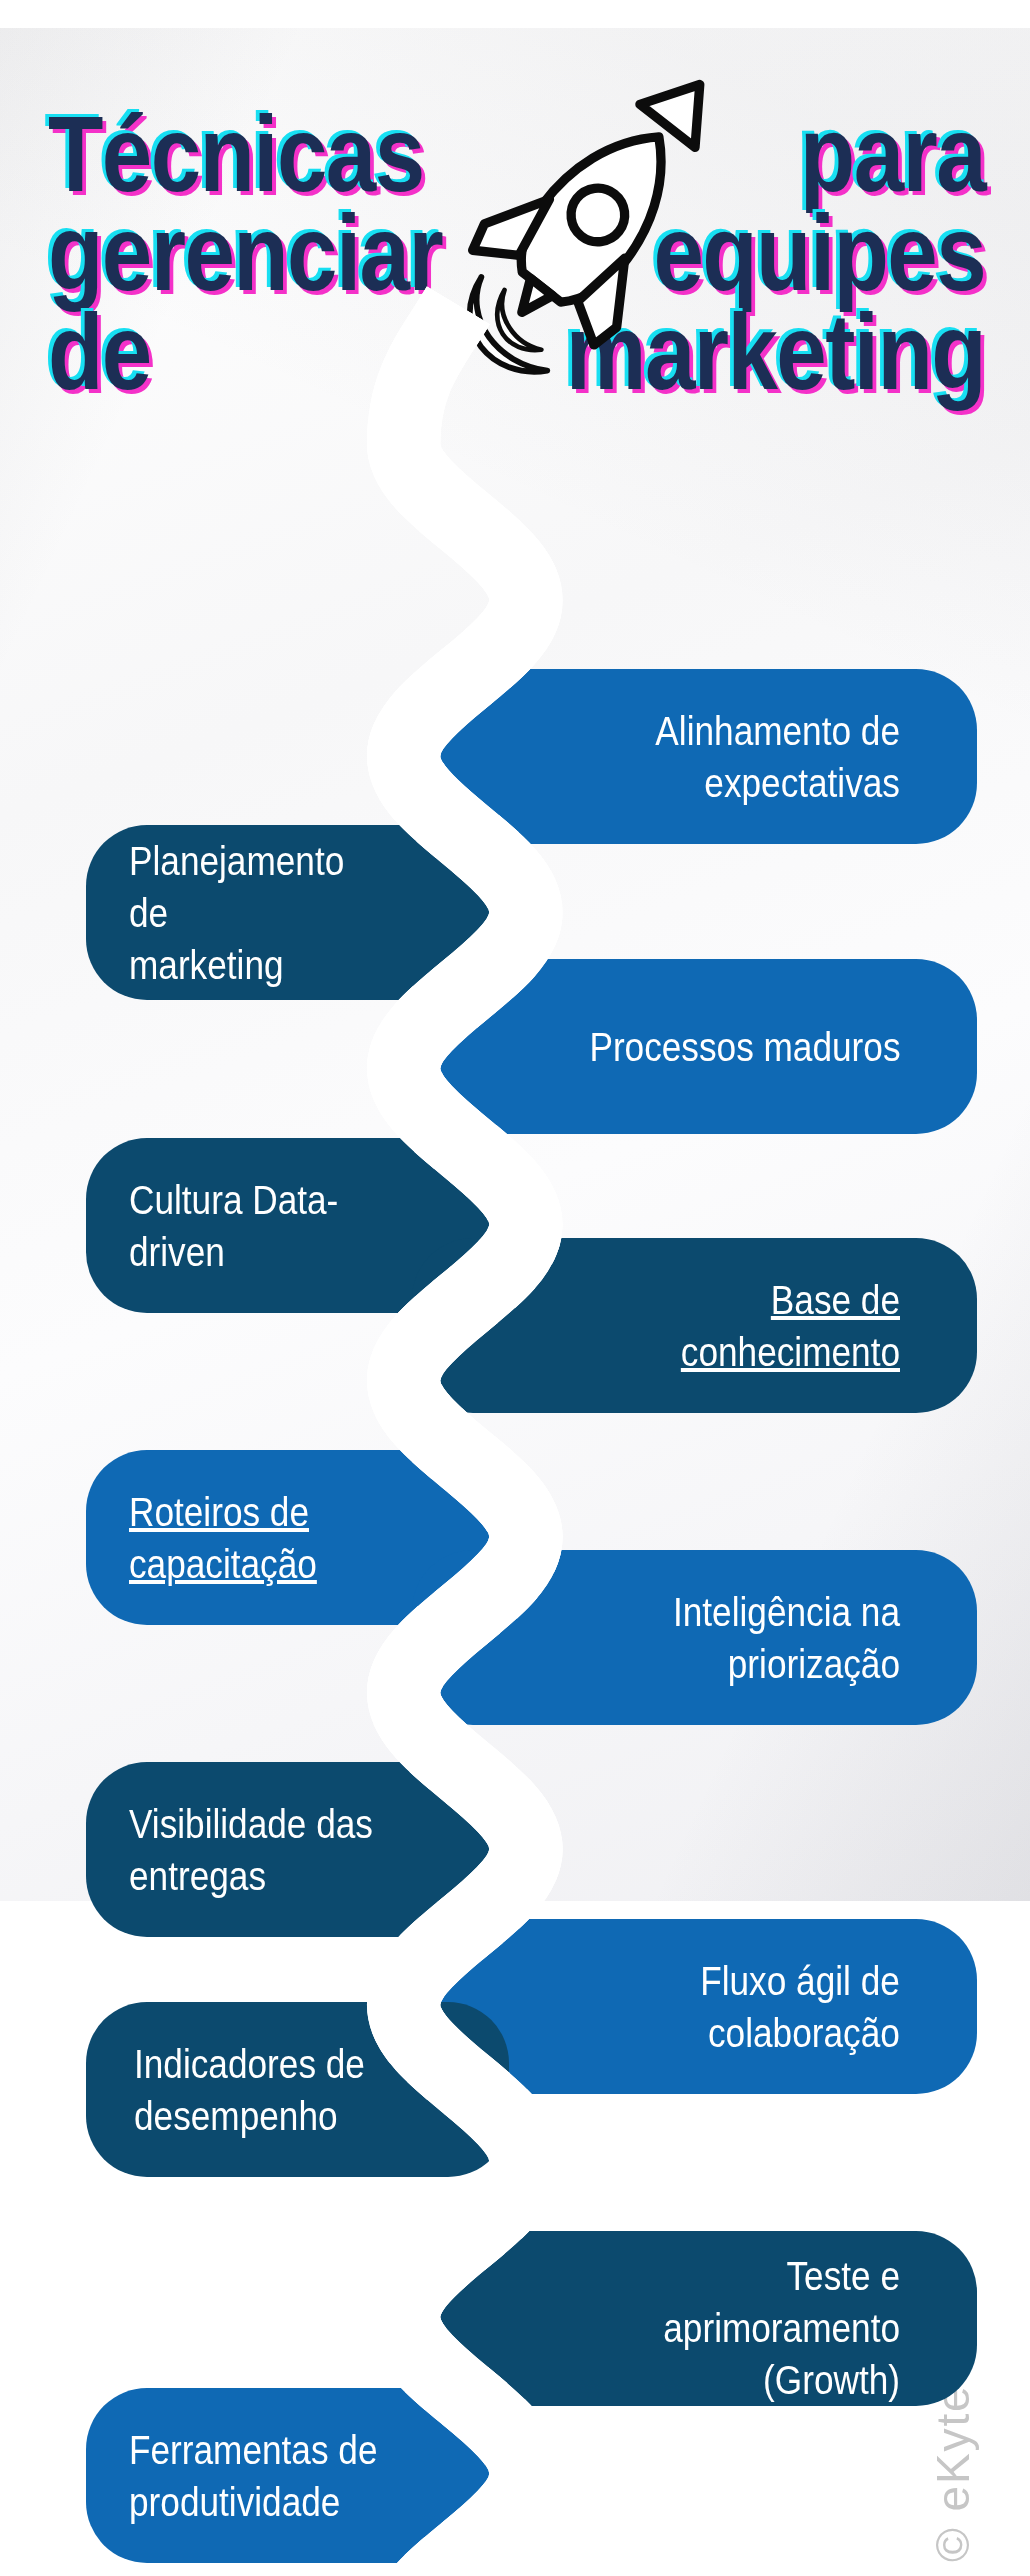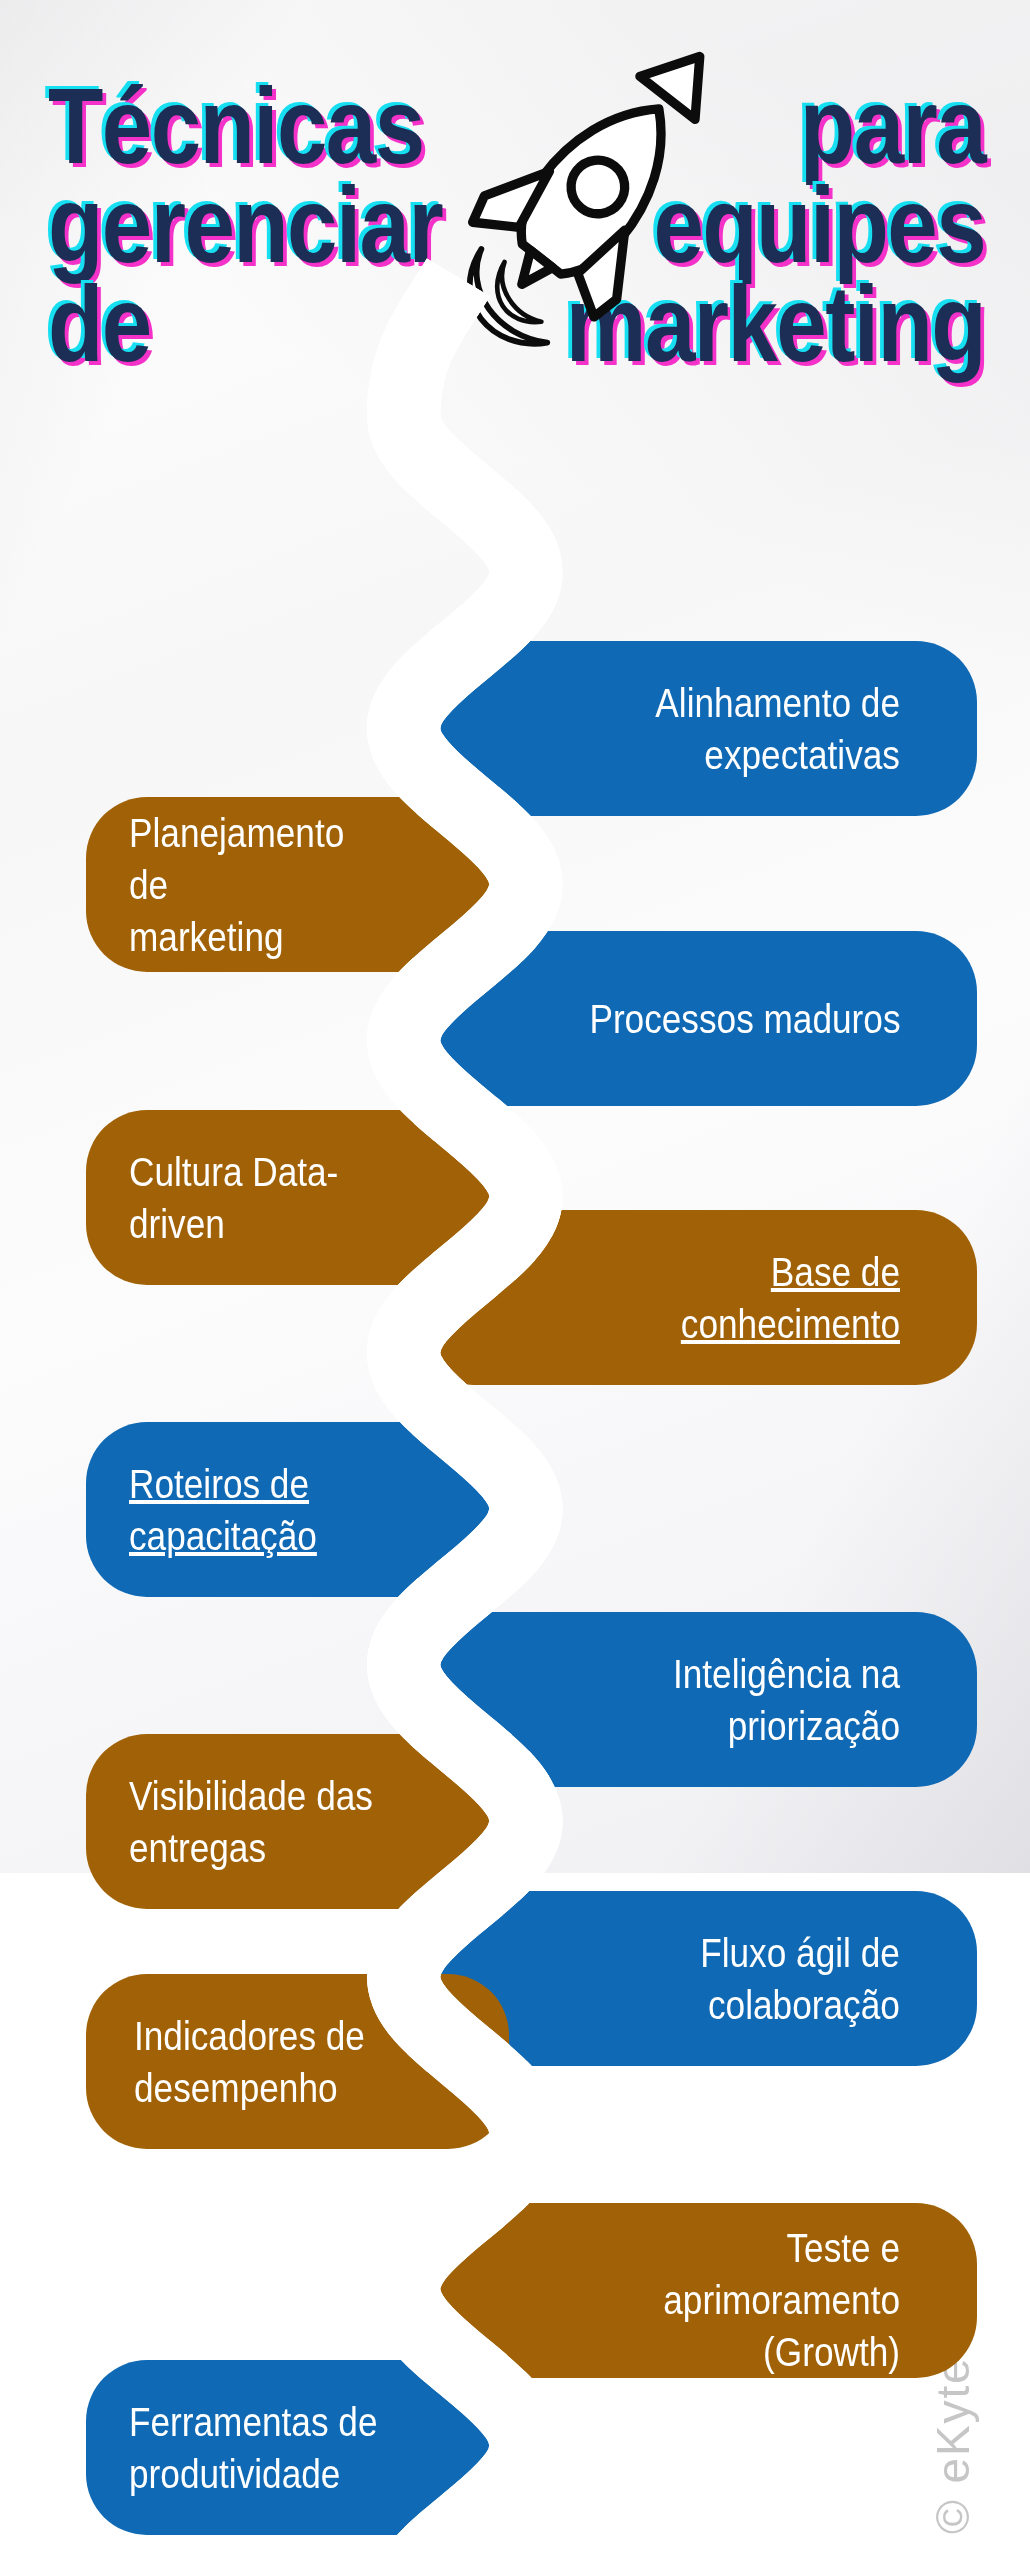--- a/index.html
+++ b/index.html
@@ -1,21 +1,21 @@
 <!DOCTYPE html>
 <html style="font-size:10.3px"><head>
 <meta charset="utf-8">
 <style>
   html,body{margin:0;padding:0;}
   body{
     width:1030px;height:2576px;position:relative;overflow:hidden;
     font-family:"Liberation Sans",sans-serif;
     background:#ffffff;
   }
-  .page{position:absolute;inset:0;width:1030px;height:1873px;}
+  .page{position:absolute;inset:0;width:1030px;height:1873px;margin-top:28px;}
   .bg{
     position:absolute;inset:0;
     background:
       linear-gradient(115deg, rgba(110,110,120,0.10) 0%, rgba(255,255,255,0) 16%),
       linear-gradient(295deg, rgba(110,110,120,0.12) 0%, rgba(255,255,255,0) 20%),
       linear-gradient(205deg, rgba(120,120,130,0.08) 8%, rgba(255,255,255,0) 30%),
       linear-gradient(160deg, #ffffff 0%, #f7f7f8 35%, #fcfcfd 60%, #f0f0f3 100%);
   }
   
   .title-left,.title-right{
@@ -41,21 +41,21 @@
   .intro-text{
     color:#1b3a68;font-size:44px;line-height:53px;text-align:center;
     white-space:pre-line;transform:scaleX(0.88);transform-origin:center center;
   }
   
   .card{
     position:absolute;height:175px;z-index:10;border-radius:61px;
     display:flex;align-items:center;box-sizing:border-box;color:#ffffff;
   }
   .card.light{background:#0f69b4;}
-  .card.dark{background:#a16207;}
+  .card.dark{background:#0c4a6e;}
   .card.left{left:86px;width:423px;justify-content:flex-start;padding-left:43px;padding-right:97px;text-align:left;}
   .card.right{left:412px;width:565px;justify-content:flex-end;padding-right:77px;padding-left:109px;text-align:right;}
   .card-label{
     font-size:40px;line-height:52px;white-space:pre-line;display:inline-block;
     transform:scaleX(0.88);
   }
   .card.left  .card-label{transform-origin:left center;}
   .card.right .card-label{transform-origin:right center;}
   
   .watermark{
@@ -119,21 +119,21 @@
       <div class="card left dark" style="top: 1110px;">
         <span class="card-label">Cultura Data-driven</span>
       </div>
       <div class="card right dark" style="top: 1210px; text-decoration: underline;">
         <span class="card-label">Base de conhecimento</span>
       </div>
       <div class="card left light" style="top: 1422px; text-decoration: underline;">
         <span class="card-label">Roteiros de
 capacitação</span>
       </div>
-      <div class="card right light" style="top: 1612px;">
+      <div class="card right light" style="top: 1522px;">
         <span class="card-label">Inteligência na
 priorização</span>
       </div>
       <div class="card left dark" style="top: 1734px;">
         <span class="card-label">Visibilidade das
 entregas</span>
       </div>
       <div class="card right light" style="top: 1891px;">
         <span class="card-label">Fluxo ágil de
 colaboração</span>

